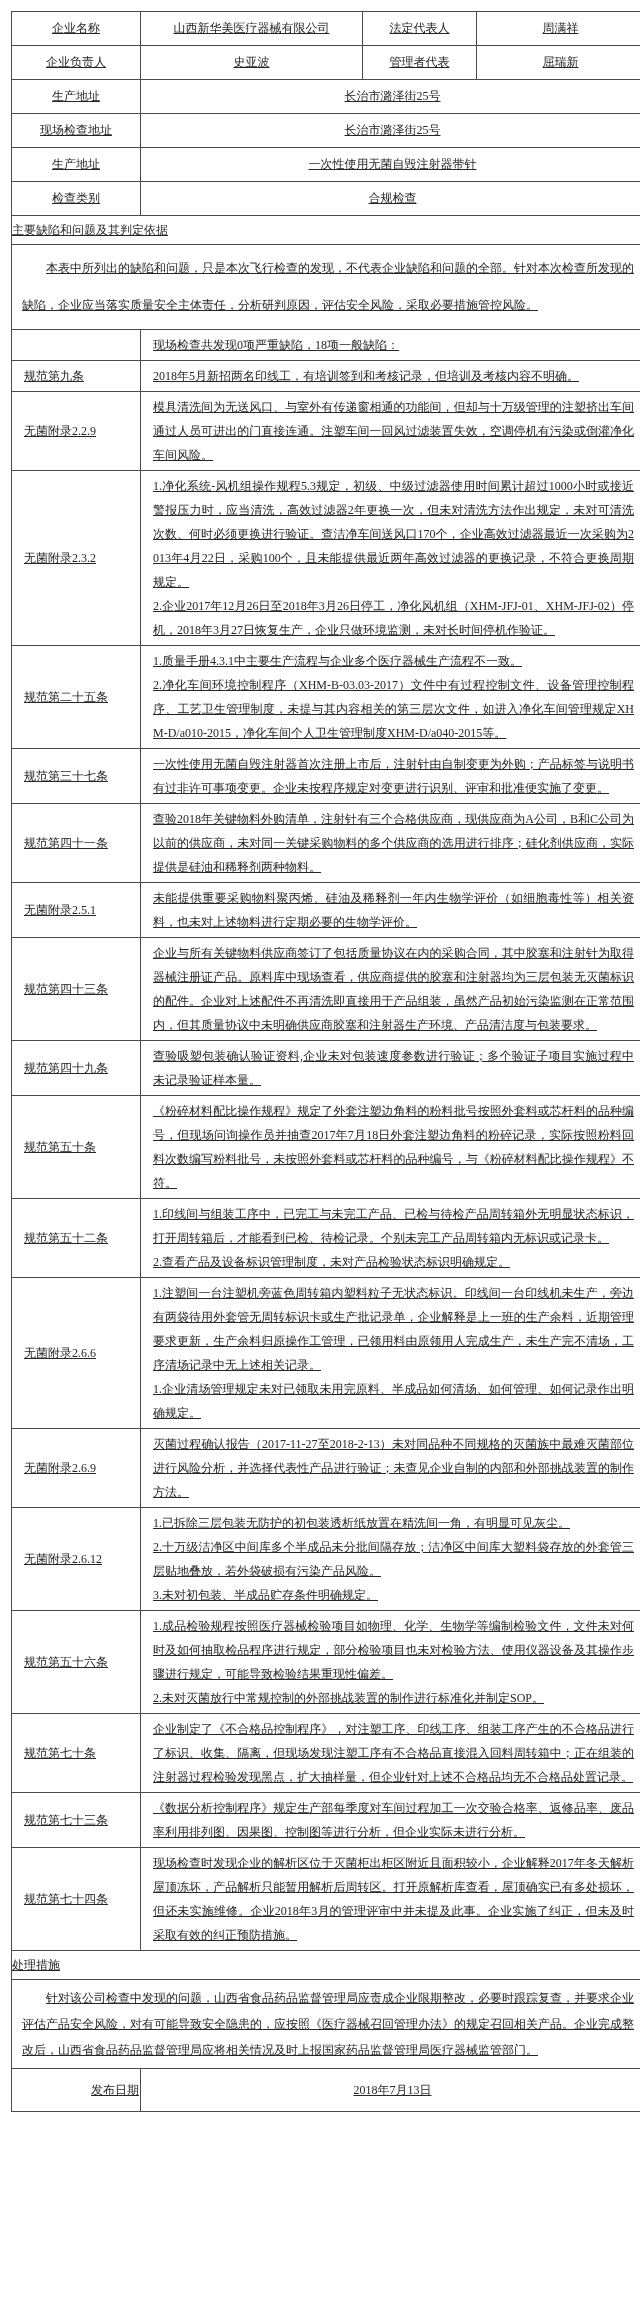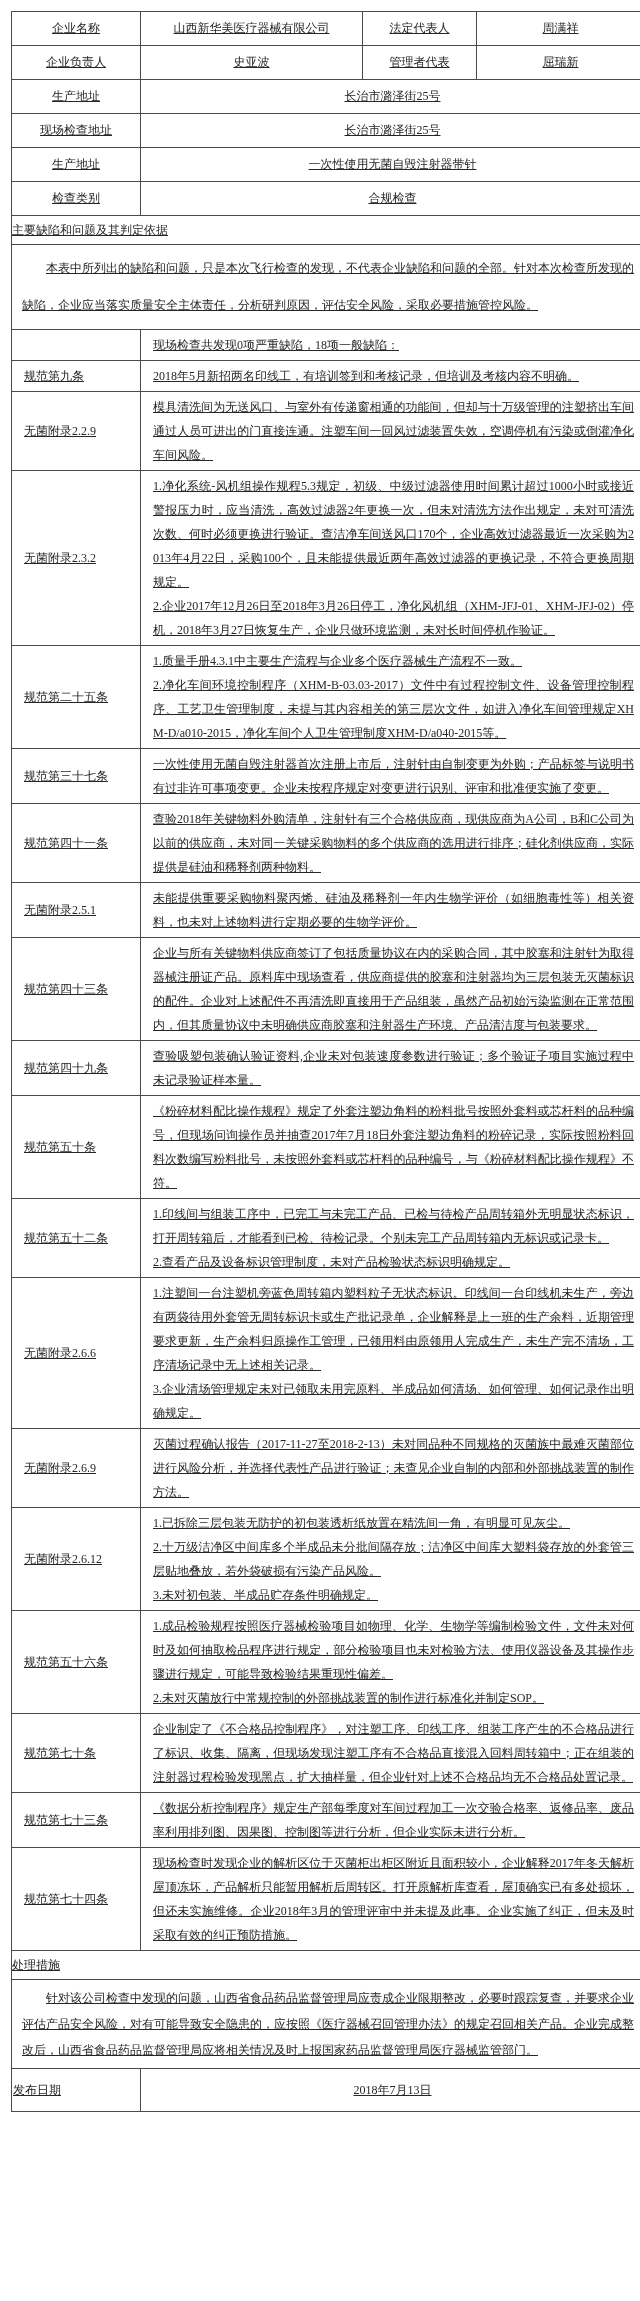--- a/index.html
+++ b/index.html
@@ -72,21 +72,21 @@
     padding: 3px 10px 3px 12px;
     line-height: 24px;
     text-align: left;
   }
   td.desc-cell p {
     margin: 0;
     text-align: justify;
   }
   
   td.footer-label {
-    text-align: left;
+    text-align: right;
     height: 40px;
   }
   td.footer-value {
     text-align: center;
     margin-left: 7px;
   }
 </style>
 </head>
 <body>
 
@@ -205,21 +205,21 @@
           <td class="clause-cell">规范第五十二条</td>
           <td class="desc-cell" colspan="3">
             <p>1.印线间与组装工序中，已完工与未完工产品、已检与待检产品周转箱外无明显状态标识，打开周转箱后，才能看到已检、待检记录。个别未完工产品周转箱内无标识或记录卡。</p>
             <p>2.查看产品及设备标识管理制度，未对产品检验状态标识明确规定。</p>
           </td>
         </tr>
         <tr>
           <td class="clause-cell">无菌附录2.6.6</td>
           <td class="desc-cell" colspan="3">
             <p>1.注塑间一台注塑机旁蓝色周转箱内塑料粒子无状态标识。印线间一台印线机未生产，旁边有两袋待用外套管无周转标识卡或生产批记录单，企业解释是上一班的生产余料，近期管理要求更新，生产余料归原操作工管理，已领用料由原领用人完成生产，未生产完不清场，工序清场记录中无上述相关记录。</p>
-            <p>3.企业清场管理规定未对已领取未用完原料、半成品如何清场、如何管理、如何记录作出明确规定。</p>
+            <p>1.企业清场管理规定未对已领取未用完原料、半成品如何清场、如何管理、如何记录作出明确规定。</p>
           </td>
         </tr>
         <tr>
           <td class="clause-cell">无菌附录2.6.9</td>
           <td class="desc-cell" colspan="3">
             <p>灭菌过程确认报告（2017-11-27至2018-2-13）未对同品种不同规格的灭菌族中最难灭菌部位进行风险分析，并选择代表性产品进行验证；未查见企业自制的内部和外部挑战装置的制作方法。</p>
           </td>
         </tr>
         <tr>
           <td class="clause-cell">无菌附录2.6.12</td>

